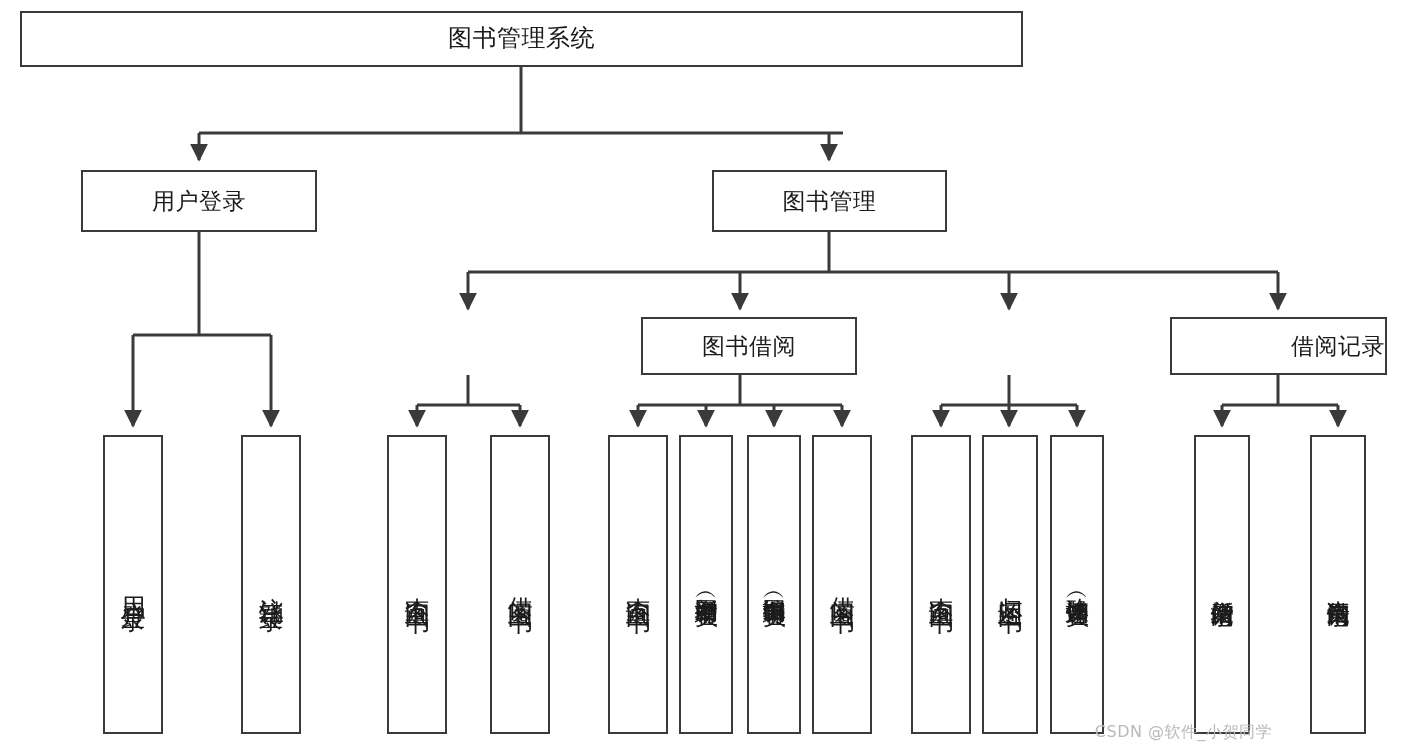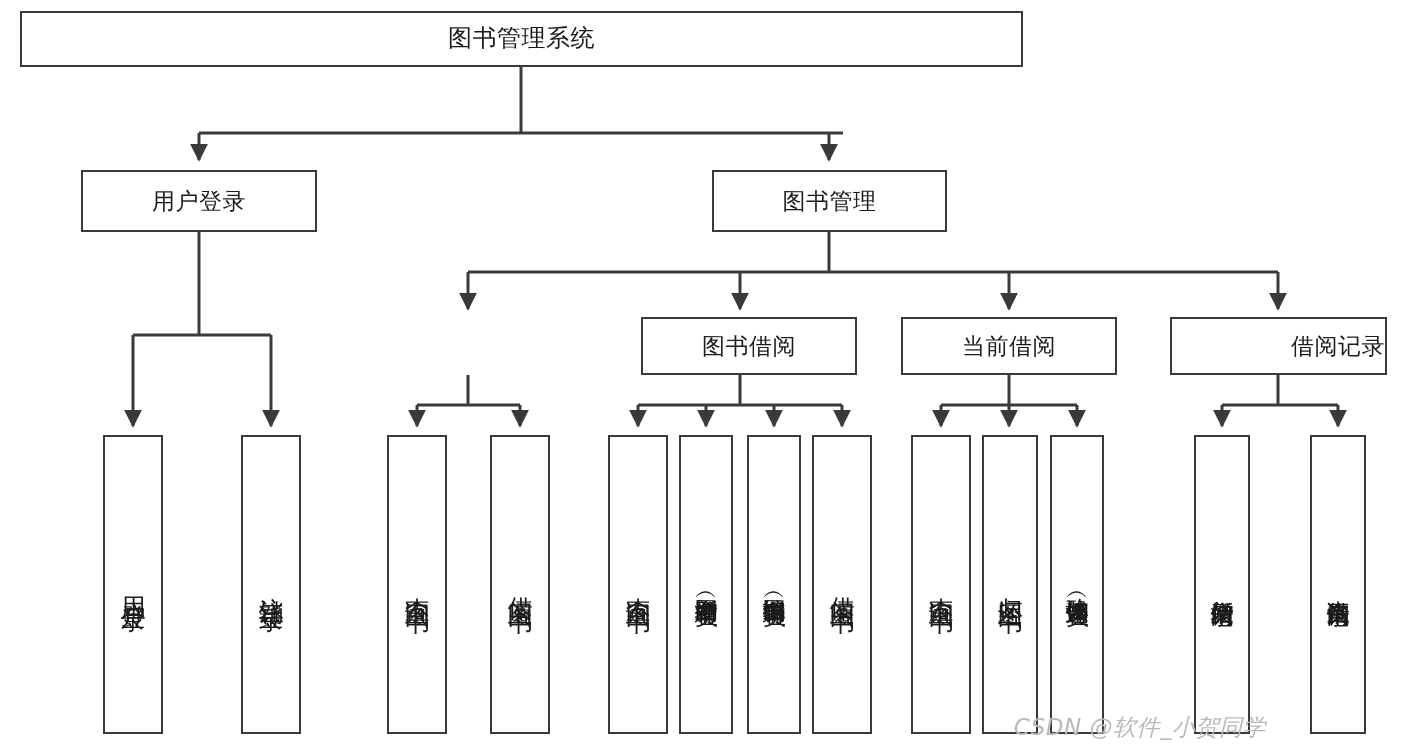--- a/index.html
+++ b/index.html
@@ -40,27 +40,26 @@
     text-orientation:upright;
     font-size:25px;
     line-height:1.02;
     letter-spacing:4px;
     white-space:nowrap;
   }
   .node.v.tight .lbl{font-size:23px;letter-spacing:1px;}
 
   #watermark{
     position:absolute;
-    right:19px;bottom:4px;
-    font-size:23px;
+    right:13px;bottom:4px;
+    font-size:16px;
     color:#b9b9b9;
     letter-spacing:0.5px;
     white-space:nowrap;
     pointer-events:none;
-    font-style:italic;
   }
 </style>
 </head>
 <body>
 
 <div id="canvas">
 
   <svg id="wires" viewBox="0 0 1405 747" xmlns="http://www.w3.org/2000/svg">
     <defs>
       <marker id="arw" viewBox="0 0 10 10" refX="9" refY="5" markerWidth="6" markerHeight="6" orient="auto-start-reverse">
@@ -118,23 +117,20 @@
   <div class="node h" style="left:81px;top:170px;width:236px;height:62px;">
     <span class="lbl">用户登录</span>
   </div>
   <div class="node h" style="left:712px;top:170px;width:235px;height:62px;text-align:right;">
     <span class="lbl">图书管理</span>
   </div>
 
   <div class="node h" style="left:633px;top:317px;width:216px;height:58px;margin-left:8px;">
     <span class="lbl">图书借阅</span>
   </div>
-  <div class="node h" style="left:901px;top:317px;width:216px;height:58px;">
-    <span class="lbl">当前借阅</span>
-  </div>
   <div class="node h" style="left:1170px;top:317px;width:217px;height:58px;justify-content:flex-end;">
     <span class="lbl">借阅记录</span>
   </div>
 
   <div class="node v" style="left:103px;top:435px;width:60px;height:299px;">
     <span class="lbl">用户登录</span>
   </div>
   <div class="node v" style="left:241px;top:435px;width:60px;height:299px;">
     <span class="lbl">注销登录</span>
   </div>

